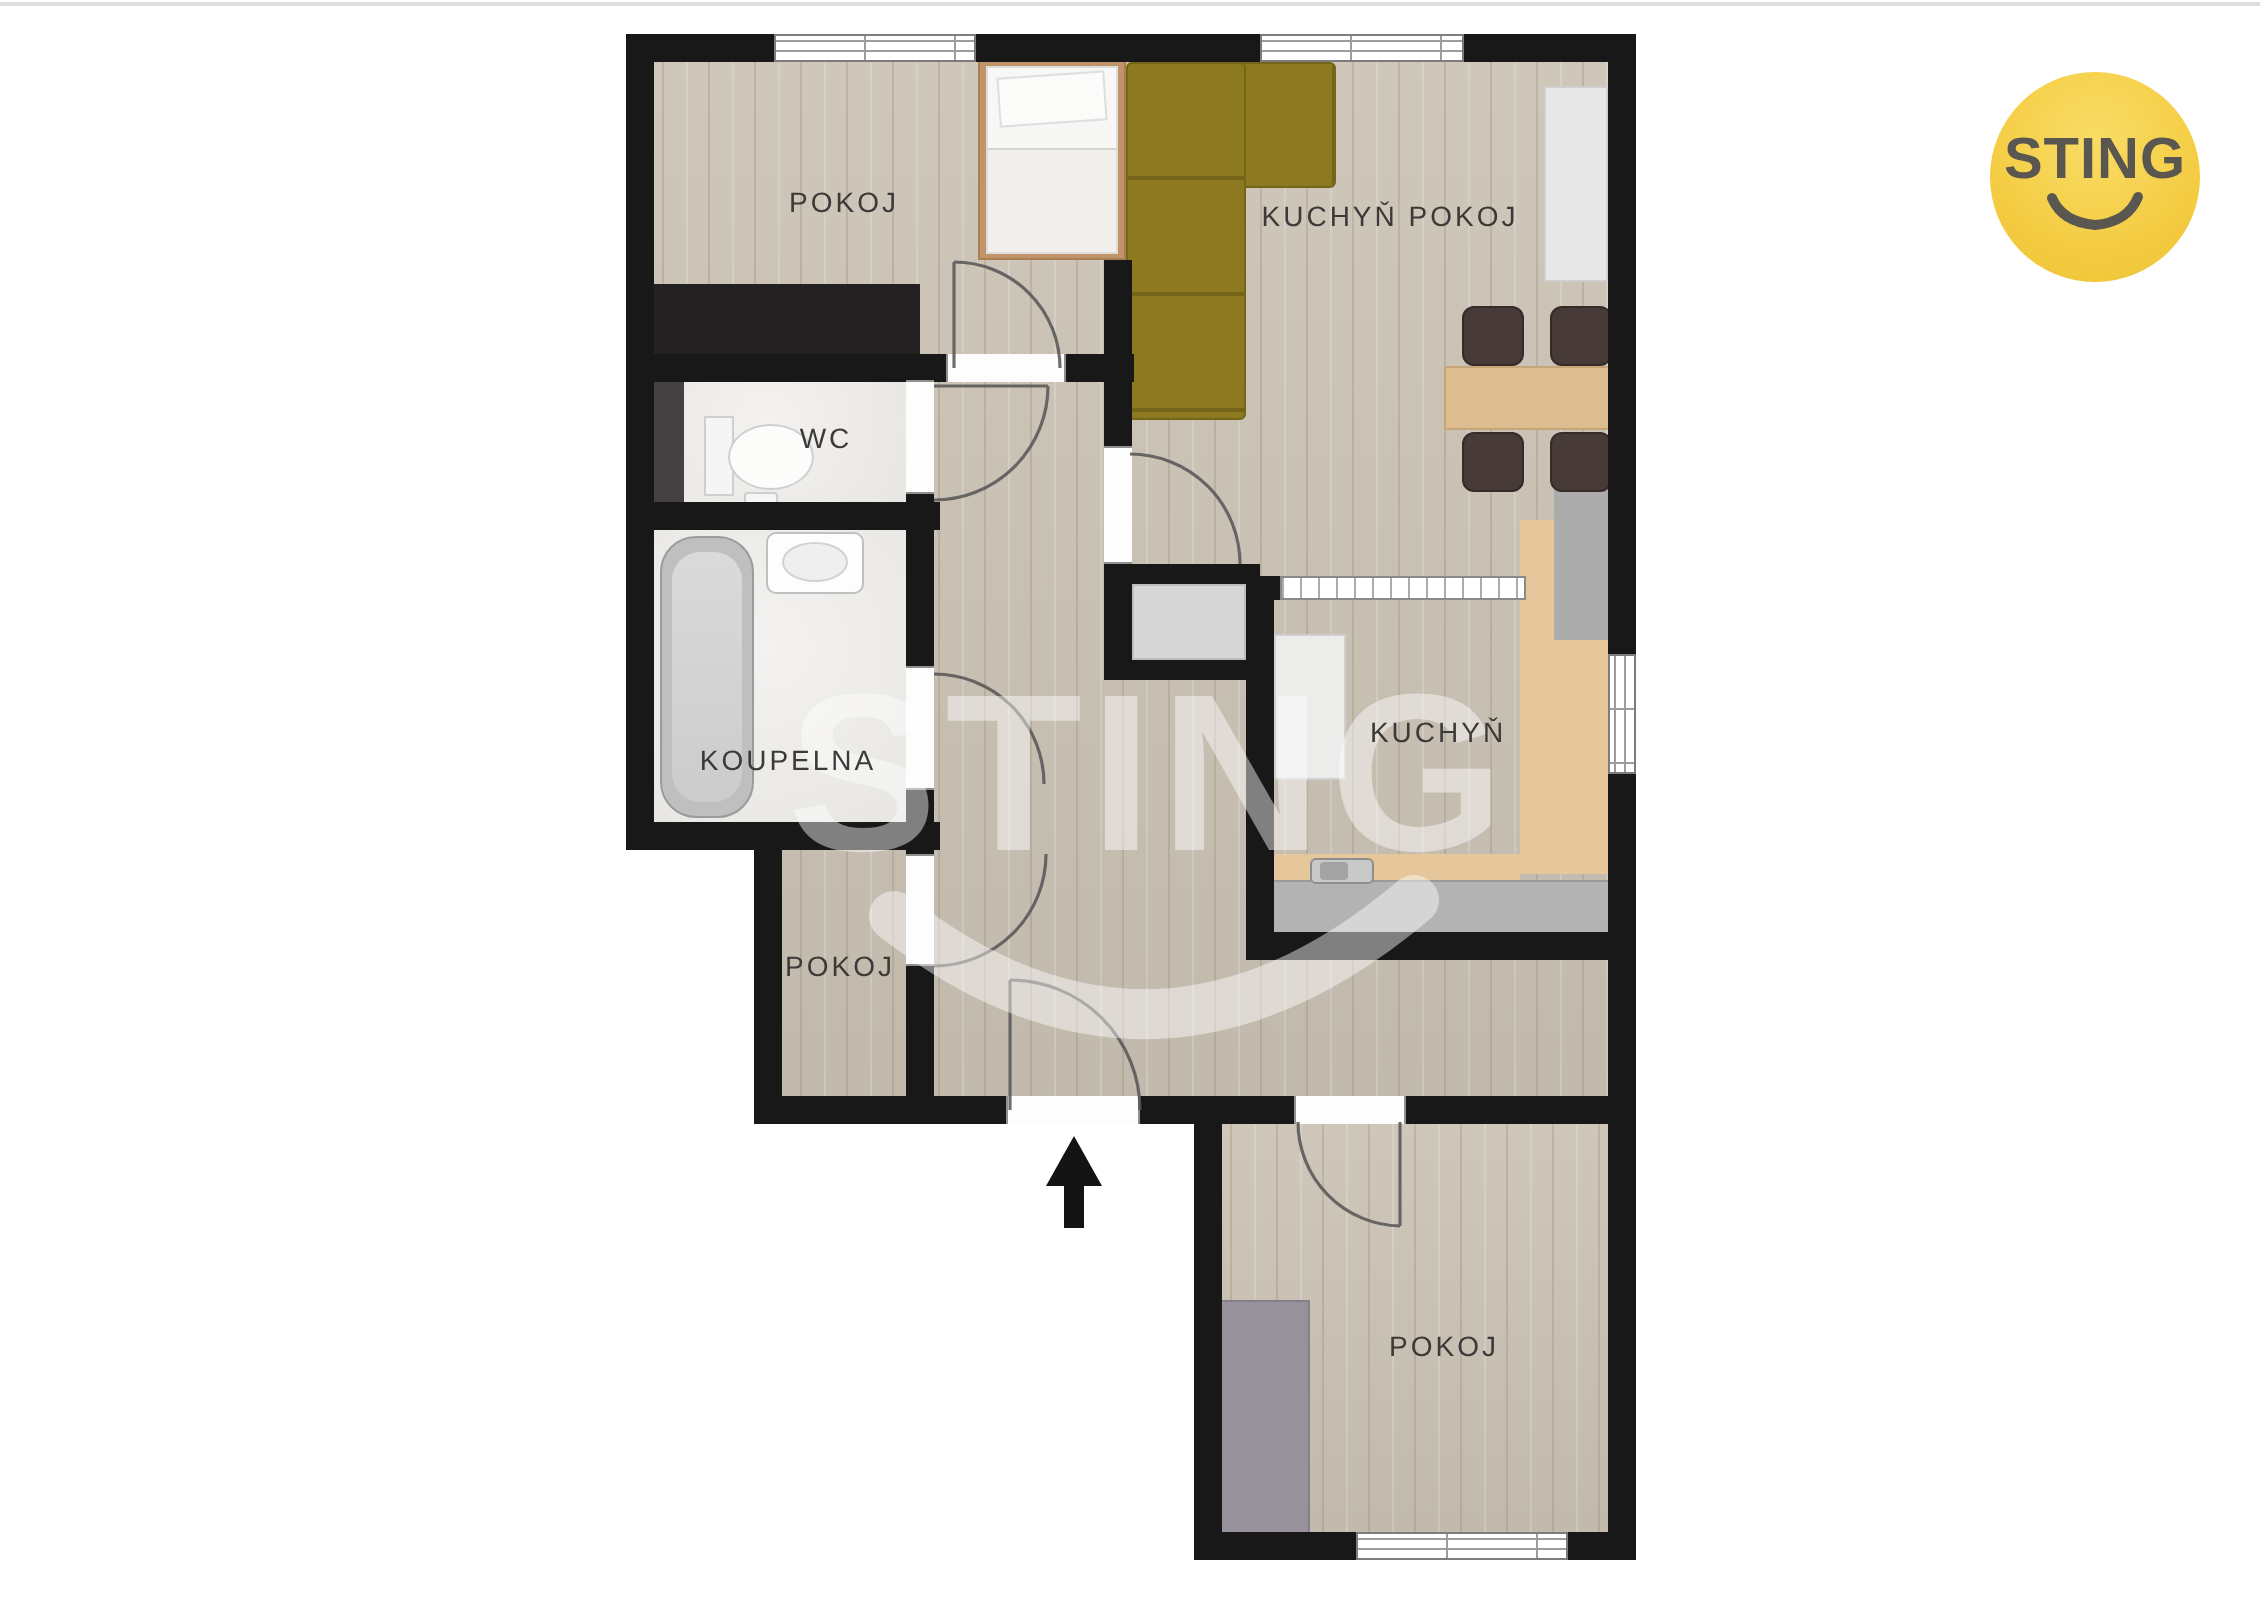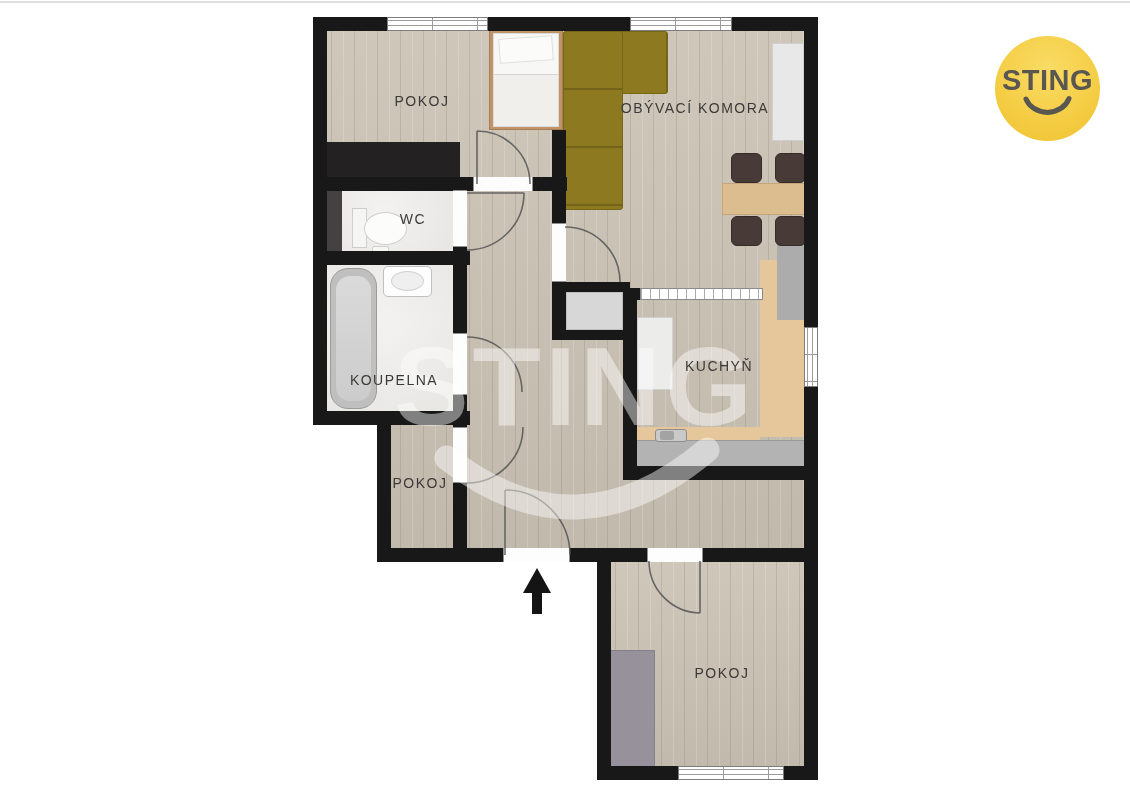--- a/index.html
+++ b/index.html
@@ -145,21 +145,21 @@
         <line x1="700" y1="561" x2="700" y2="613"></line>
     </g>
     <g>
       <text x="575" y="425" text-anchor="middle" font-family="Liberation Sans, sans-serif" font-size="112" font-weight="bold" letter-spacing="4" fill="rgba(255,255,255,0.45)">STING</text>
       <path d="M447,458 Q577,560 707,450" stroke="rgba(255,255,255,0.45)" stroke-width="25" fill="none" stroke-linecap="round"></path>
     </g>
     <polygon points="537,568 523,593 532,593 532,614 542,614 542,593 551,593" fill="#141414"></polygon>
   </svg>
 
   <div class="label" style="left:422px;top:101px;">POKOJ</div>
-  <div class="label" style="left:695px;top:108px;">OBÝVACÍ KOMORA</div>
+  <div class="label" style="left:695px;top:108px;">KUCHYŇ POKOJ</div>
   <div class="label" style="left:413px;top:219px;">WC</div>
   <div class="label" style="left:394px;top:348px;margin-top:32px;">KOUPELNA</div>
   <div class="label" style="left:719px;top:366px;">KUCHYŇ</div>
   <div class="label" style="left:420px;top:483px;">POKOJ</div>
   <div class="label" style="left:722px;top:673px;">POKOJ</div>
 
   <div id="logo">
     <div id="logo-text">STING</div>
     <svg width="105" height="105" viewBox="0 0 105 105" style="position:absolute;left:0;top:0;">
       <path d="M31,63 Q36,75 52.5,76.5 Q69,75 74,62.5" stroke="#5a5751" stroke-width="5" fill="none" stroke-linecap="round"></path>

